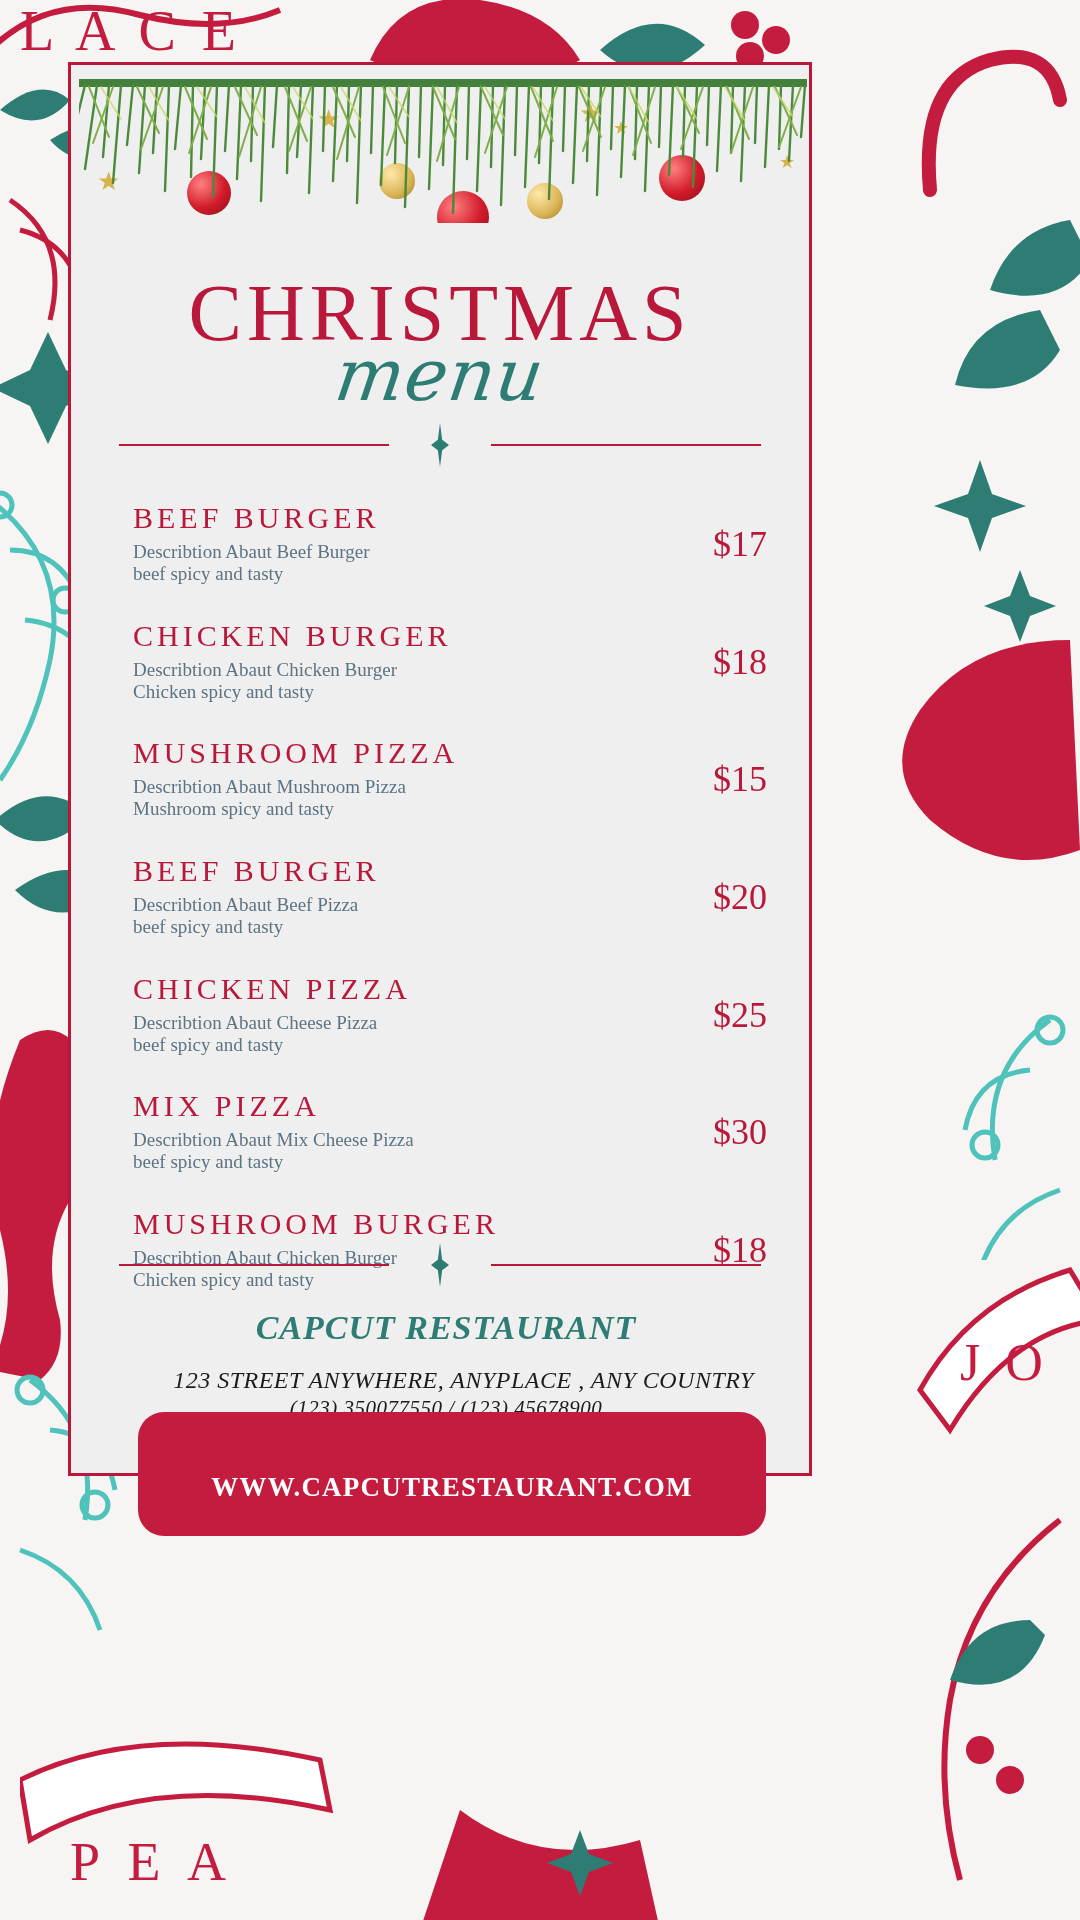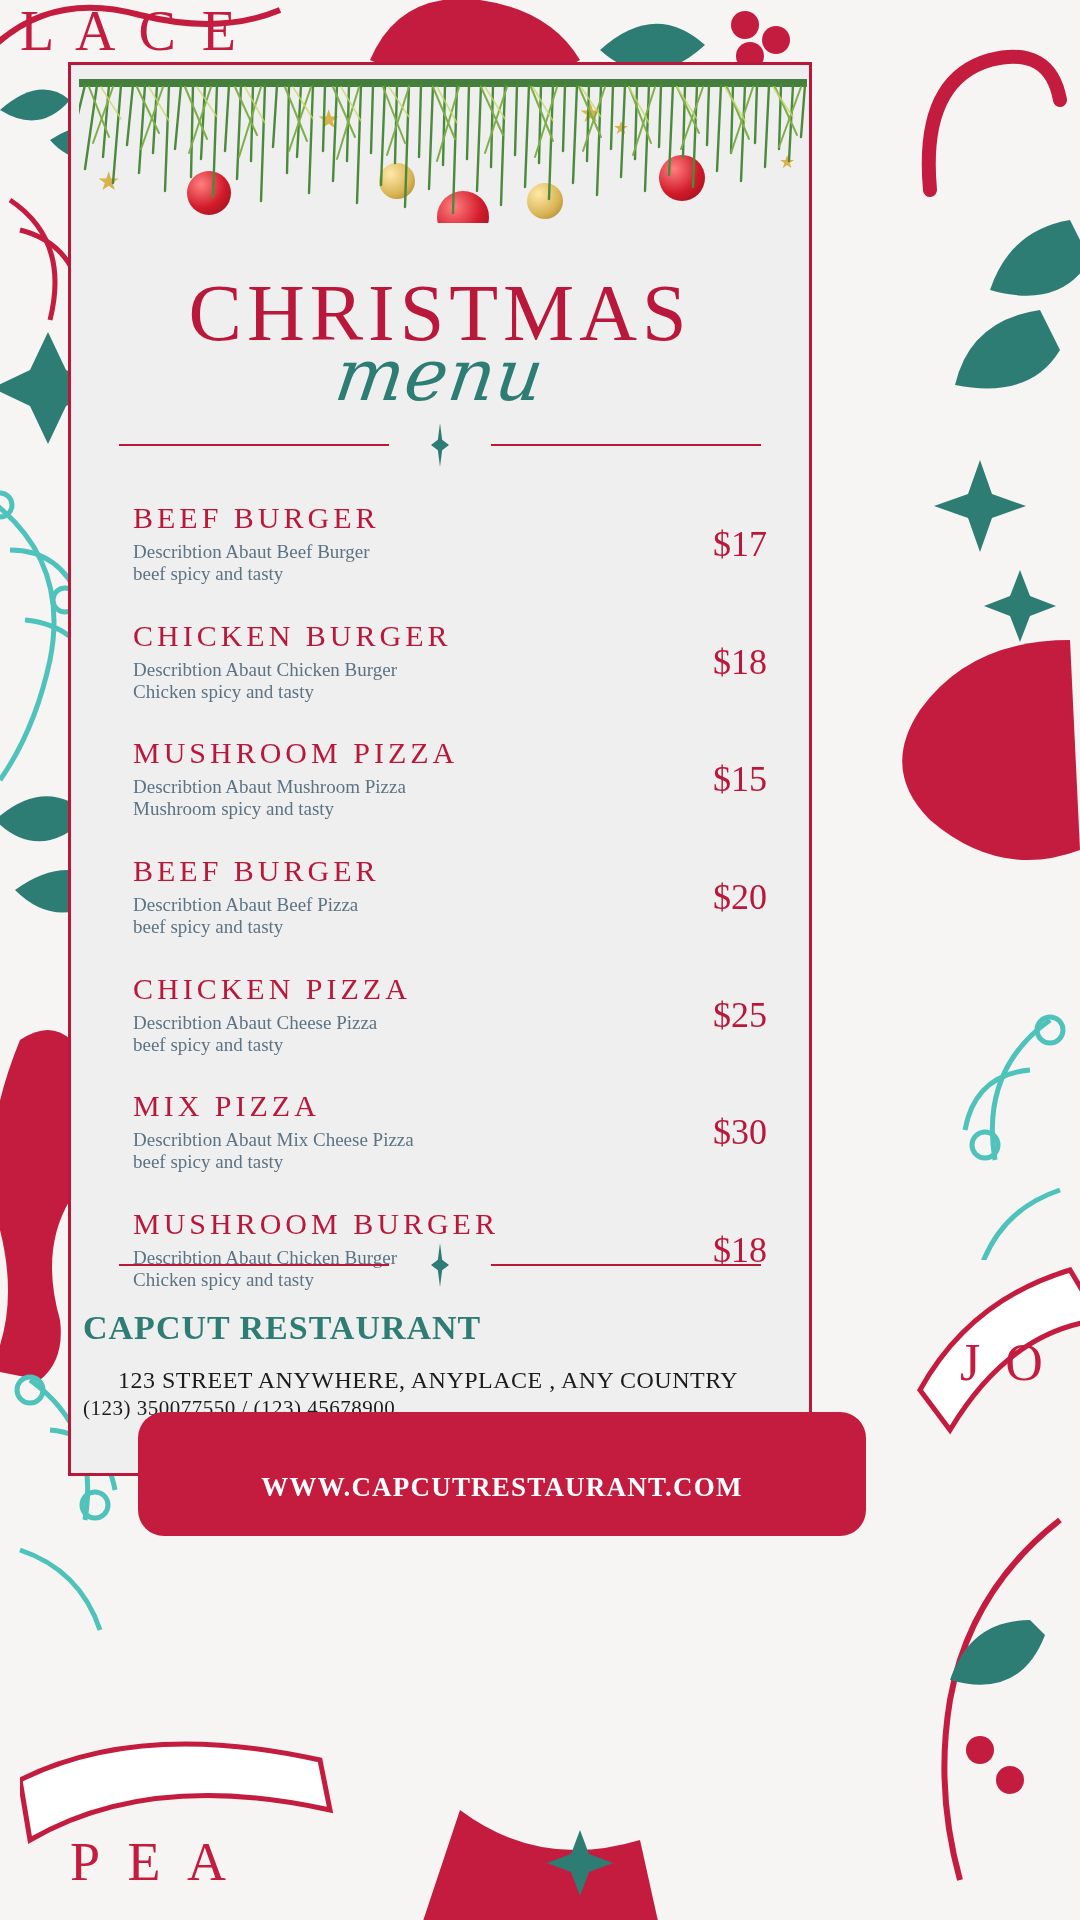--- a/index.html
+++ b/index.html
@@ -148,20 +148,22 @@
     min-width: 96px;
     text-align: right;
   }
 
   
   #footer {
     position: absolute;
     left: 12px;
     right: 0;
     top: 1244px;
+    text-align: center;
+    font-style: italic;
   }
   #restaurant-name {
     font-family: "Liberation Serif", serif;
     font-size: 34px;
     font-weight: 700;
     letter-spacing: 1px;
     color: #2e7d74;
     margin-bottom: 20px;
   }
   #address-line {
@@ -176,21 +178,21 @@
     font-size: 21px;
     color: #1c1c1c;
     letter-spacing: 0.5px;
     margin-top: 2px;
   }
 
   
   #website-pill {
     position: absolute;
     left: 138px;
-    width: 728px;
+    width: 628px;
     top: 1412px;
     height: 124px;
     background: #c41c3f;
     border-radius: 26px;
     display: flex;
     align-items: center;
     justify-content: center;
   }
   #website-text {
     color: #ffffff;

